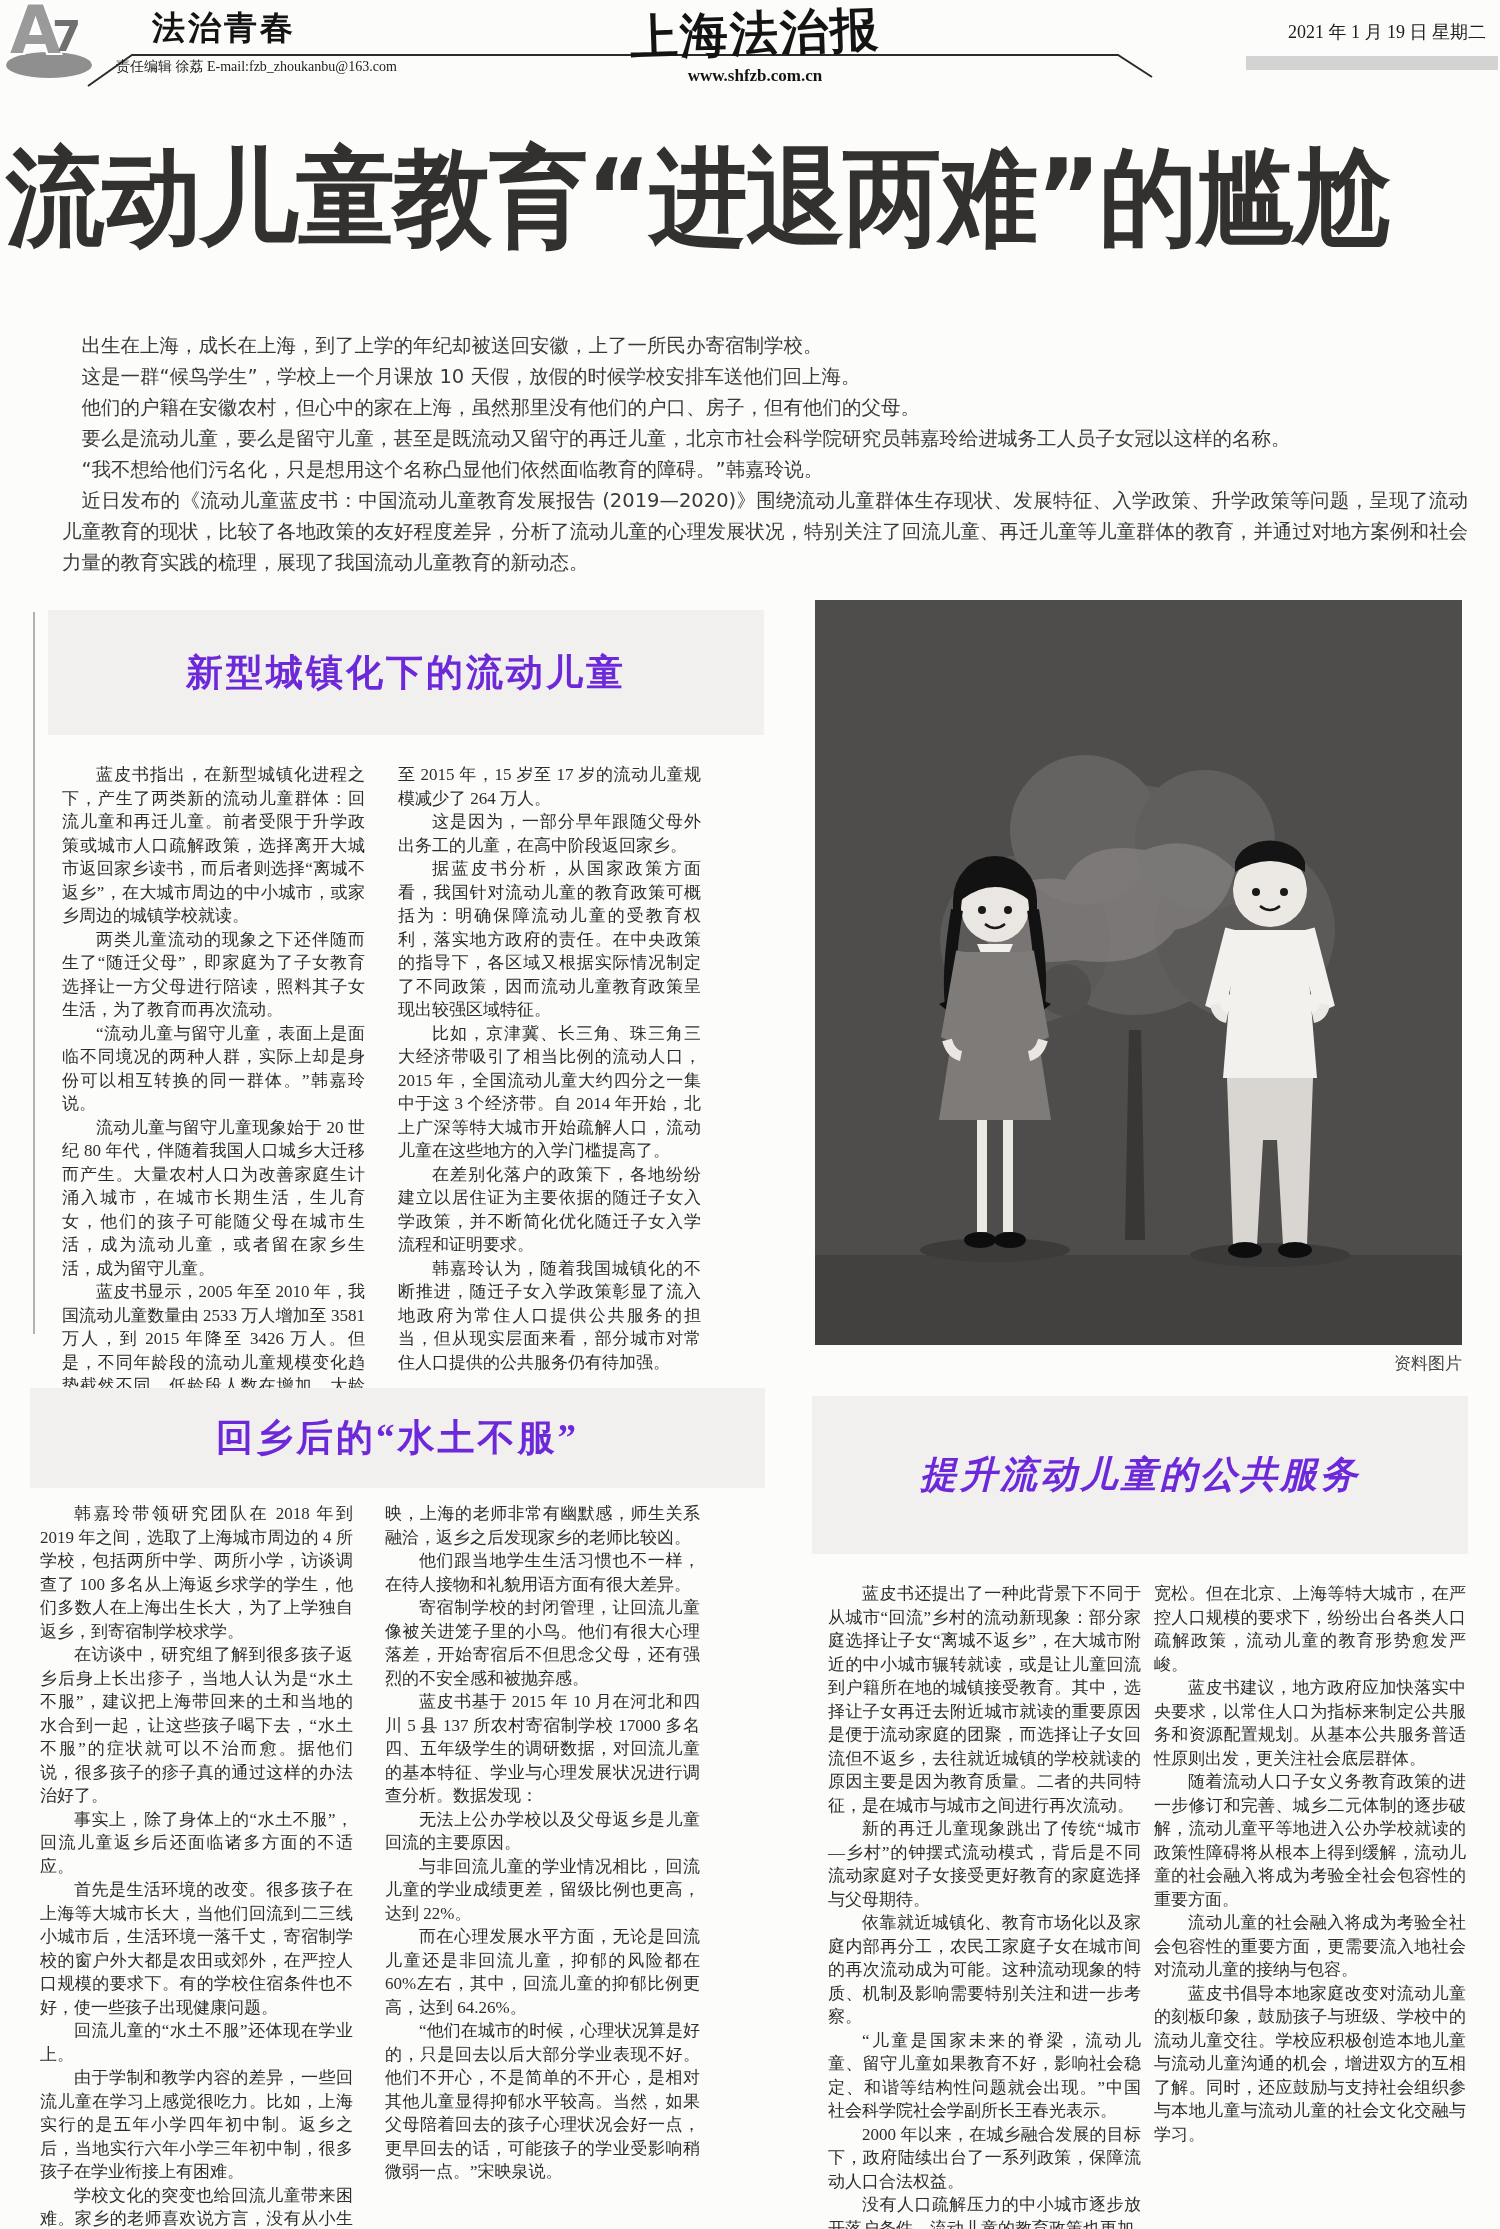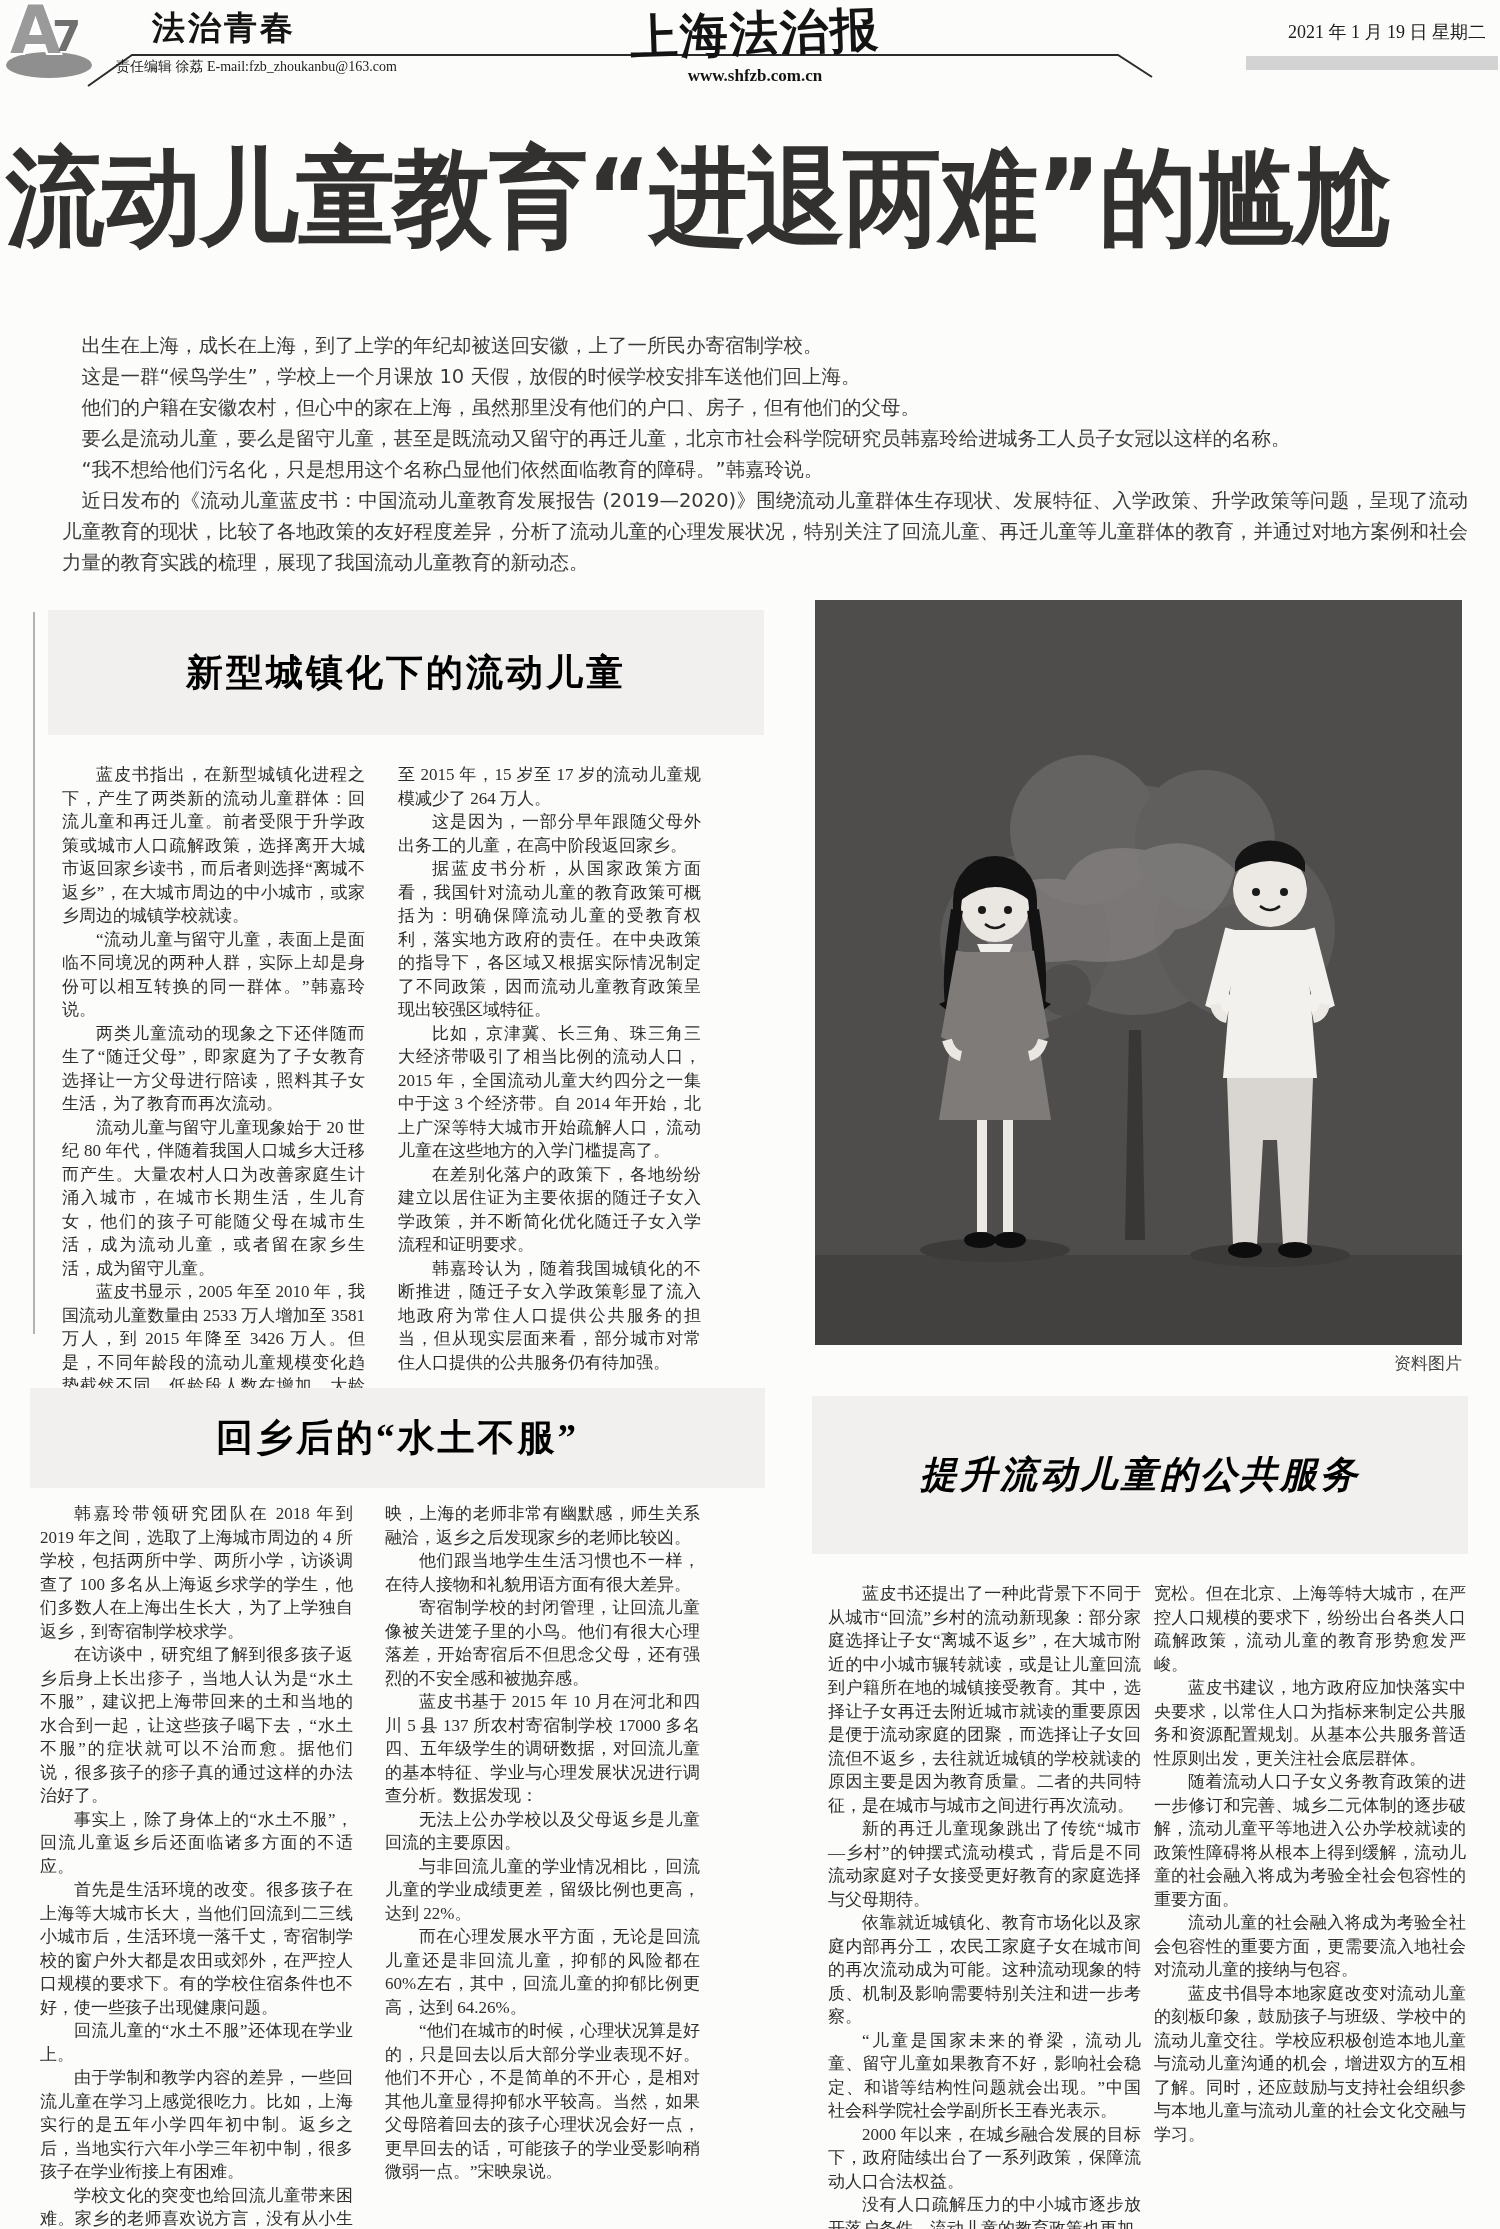--- a/index.html
+++ b/index.html
@@ -26,21 +26,21 @@
             font-size:106px;line-height:112px;color:#333030;letter-spacing:-2px;white-space:nowrap;
             transform:scaleX(0.93);transform-origin:top left;}
 
   
   .intro{left:62px;top:330px;width:1406px;}
   .intro p{margin:0;font-family:"DejaVu Sans",sans-serif;font-size:19.5px;line-height:31px;
            color:#3a3a3a;text-indent:1em;text-align:justify;}
 
   
   .band{background:#f1f0ee;display:flex;align-items:center;justify-content:center;}
-  .band .s-title{font-weight:600;font-size:37px;color:#000000;letter-spacing:3px;}
+  .band .s-title{font-weight:600;font-size:37px;color:#6d28d9;letter-spacing:3px;}
   .s1-band{left:48px;top:610px;width:716px;height:125px;}
   .s2-band{left:30px;top:1388px;width:735px;height:100px;}
   .s3-band{left:812px;top:1396px;width:656px;height:158px;font-style:italic;}
   .s1-rule{left:33px;top:612px;width:2px;height:722px;background:#b3b3b3;}
 
   
   .col p{margin:0;font-size:17px;line-height:23.5px;color:#2d2d2d;text-align:justify;text-indent:2em;}
   .col p.no-indent{text-indent:0;}
   .s1-col1{left:62px;top:763px;width:303px;}
   .s1-col2{left:398px;top:763px;width:303px;}
@@ -85,22 +85,22 @@
       <p>“我不想给他们污名化，只是想用这个名称凸显他们依然面临教育的障碍。”韩嘉玲说。</p>
       <p>近日发布的《流动儿童蓝皮书：中国流动儿童教育发展报告 (2019—2020)》围绕流动儿童群体生存现状、发展特征、入学政策、升学政策等问题，呈现了流动儿童教育的现状，比较了各地政策的友好程度差异，分析了流动儿童的心理发展状况，特别关注了回流儿童、再迁儿童等儿童群体的教育，并通过对地方案例和社会力量的教育实践的梳理，展现了我国流动儿童教育的新动态。</p>
     </div>
 
   <div class="abs s1-rule"></div>
   <div class="abs band s1-band">
     <div class="s-title">新型城镇化下的流动儿童</div>
   </div>
   <div class="abs col s1-col1">
       <p>蓝皮书指出，在新型城镇化进程之下，产生了两类新的流动儿童群体：回流儿童和再迁儿童。前者受限于升学政策或城市人口疏解政策，选择离开大城市返回家乡读书，而后者则选择“离城不返乡”，在大城市周边的中小城市，或家乡周边的城镇学校就读。</p>
+      <p>两类儿童流动的现象之下还伴随而生了“随迁父母”，即家庭为了子女教育选择让一方父母进行陪读，照料其子女生活，为了教育而再次流动。</p>
       <p>“流动儿童与留守儿童，表面上是面临不同境况的两种人群，实际上却是身份可以相互转换的同一群体。”韩嘉玲说。</p>
-      <p>两类儿童流动的现象之下还伴随而生了“随迁父母”，即家庭为了子女教育选择让一方父母进行陪读，照料其子女生活，为了教育而再次流动。</p>
       <p>流动儿童与留守儿童现象始于 20 世纪 80 年代，伴随着我国人口城乡大迁移而产生。大量农村人口为改善家庭生计涌入城市，在城市长期生活，生儿育女，他们的孩子可能随父母在城市生活，成为流动儿童，或者留在家乡生活，成为留守儿童。</p>
       <p>蓝皮书显示，2005 年至 2010 年，我国流动儿童数量由 2533 万人增加至 3581 万人，到 2015 年降至 3426 万人。但是，不同年龄段的流动儿童规模变化趋势截然不同，低龄段人数在增加，大龄段人数在减少。比如，2010 年</p>
     </div>
   <div class="abs col s1-col2">
       <p class="no-indent">至 2015 年，15 岁至 17 岁的流动儿童规模减少了 264 万人。</p>
       <p>这是因为，一部分早年跟随父母外出务工的儿童，在高中阶段返回家乡。</p>
       <p>据蓝皮书分析，从国家政策方面看，我国针对流动儿童的教育政策可概括为：明确保障流动儿童的受教育权利，落实地方政府的责任。在中央政策的指导下，各区域又根据实际情况制定了不同政策，因而流动儿童教育政策呈现出较强区域特征。</p>
       <p>比如，京津冀、长三角、珠三角三大经济带吸引了相当比例的流动人口，2015 年，全国流动儿童大约四分之一集中于这 3 个经济带。自 2014 年开始，北上广深等特大城市开始疏解人口，流动儿童在这些地方的入学门槛提高了。</p>
       <p>在差别化落户的政策下，各地纷纷建立以居住证为主要依据的随迁子女入学政策，并不断简化优化随迁子女入学流程和证明要求。</p>
       <p>韩嘉玲认为，随着我国城镇化的不断推进，随迁子女入学政策彰显了流入地政府为常住人口提供公共服务的担当，但从现实层面来看，部分城市对常住人口提供的公共服务仍有待加强。</p>

